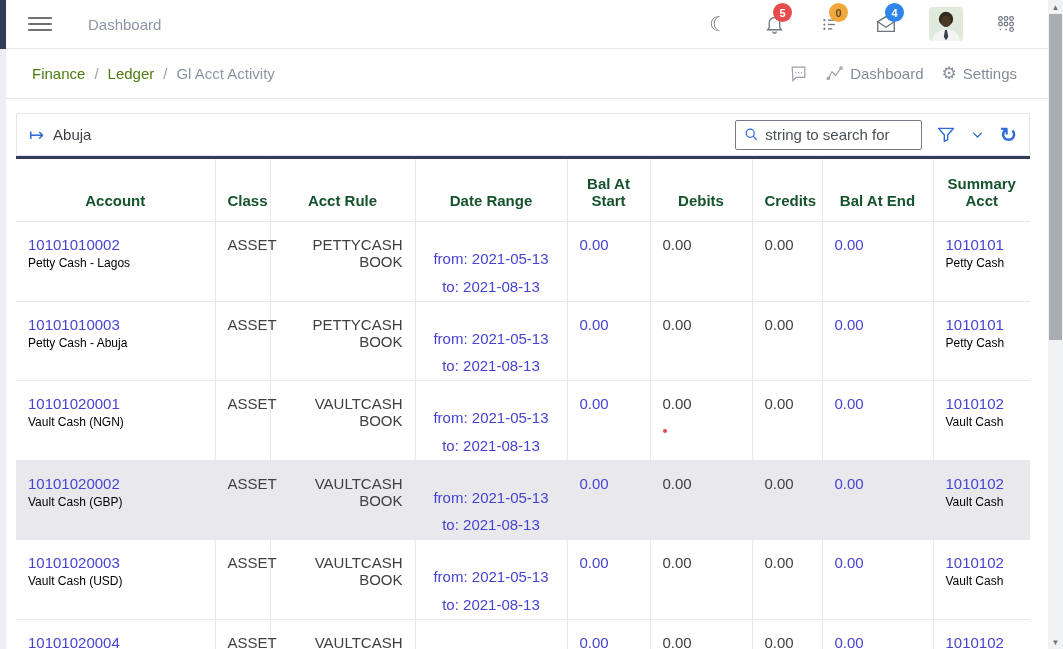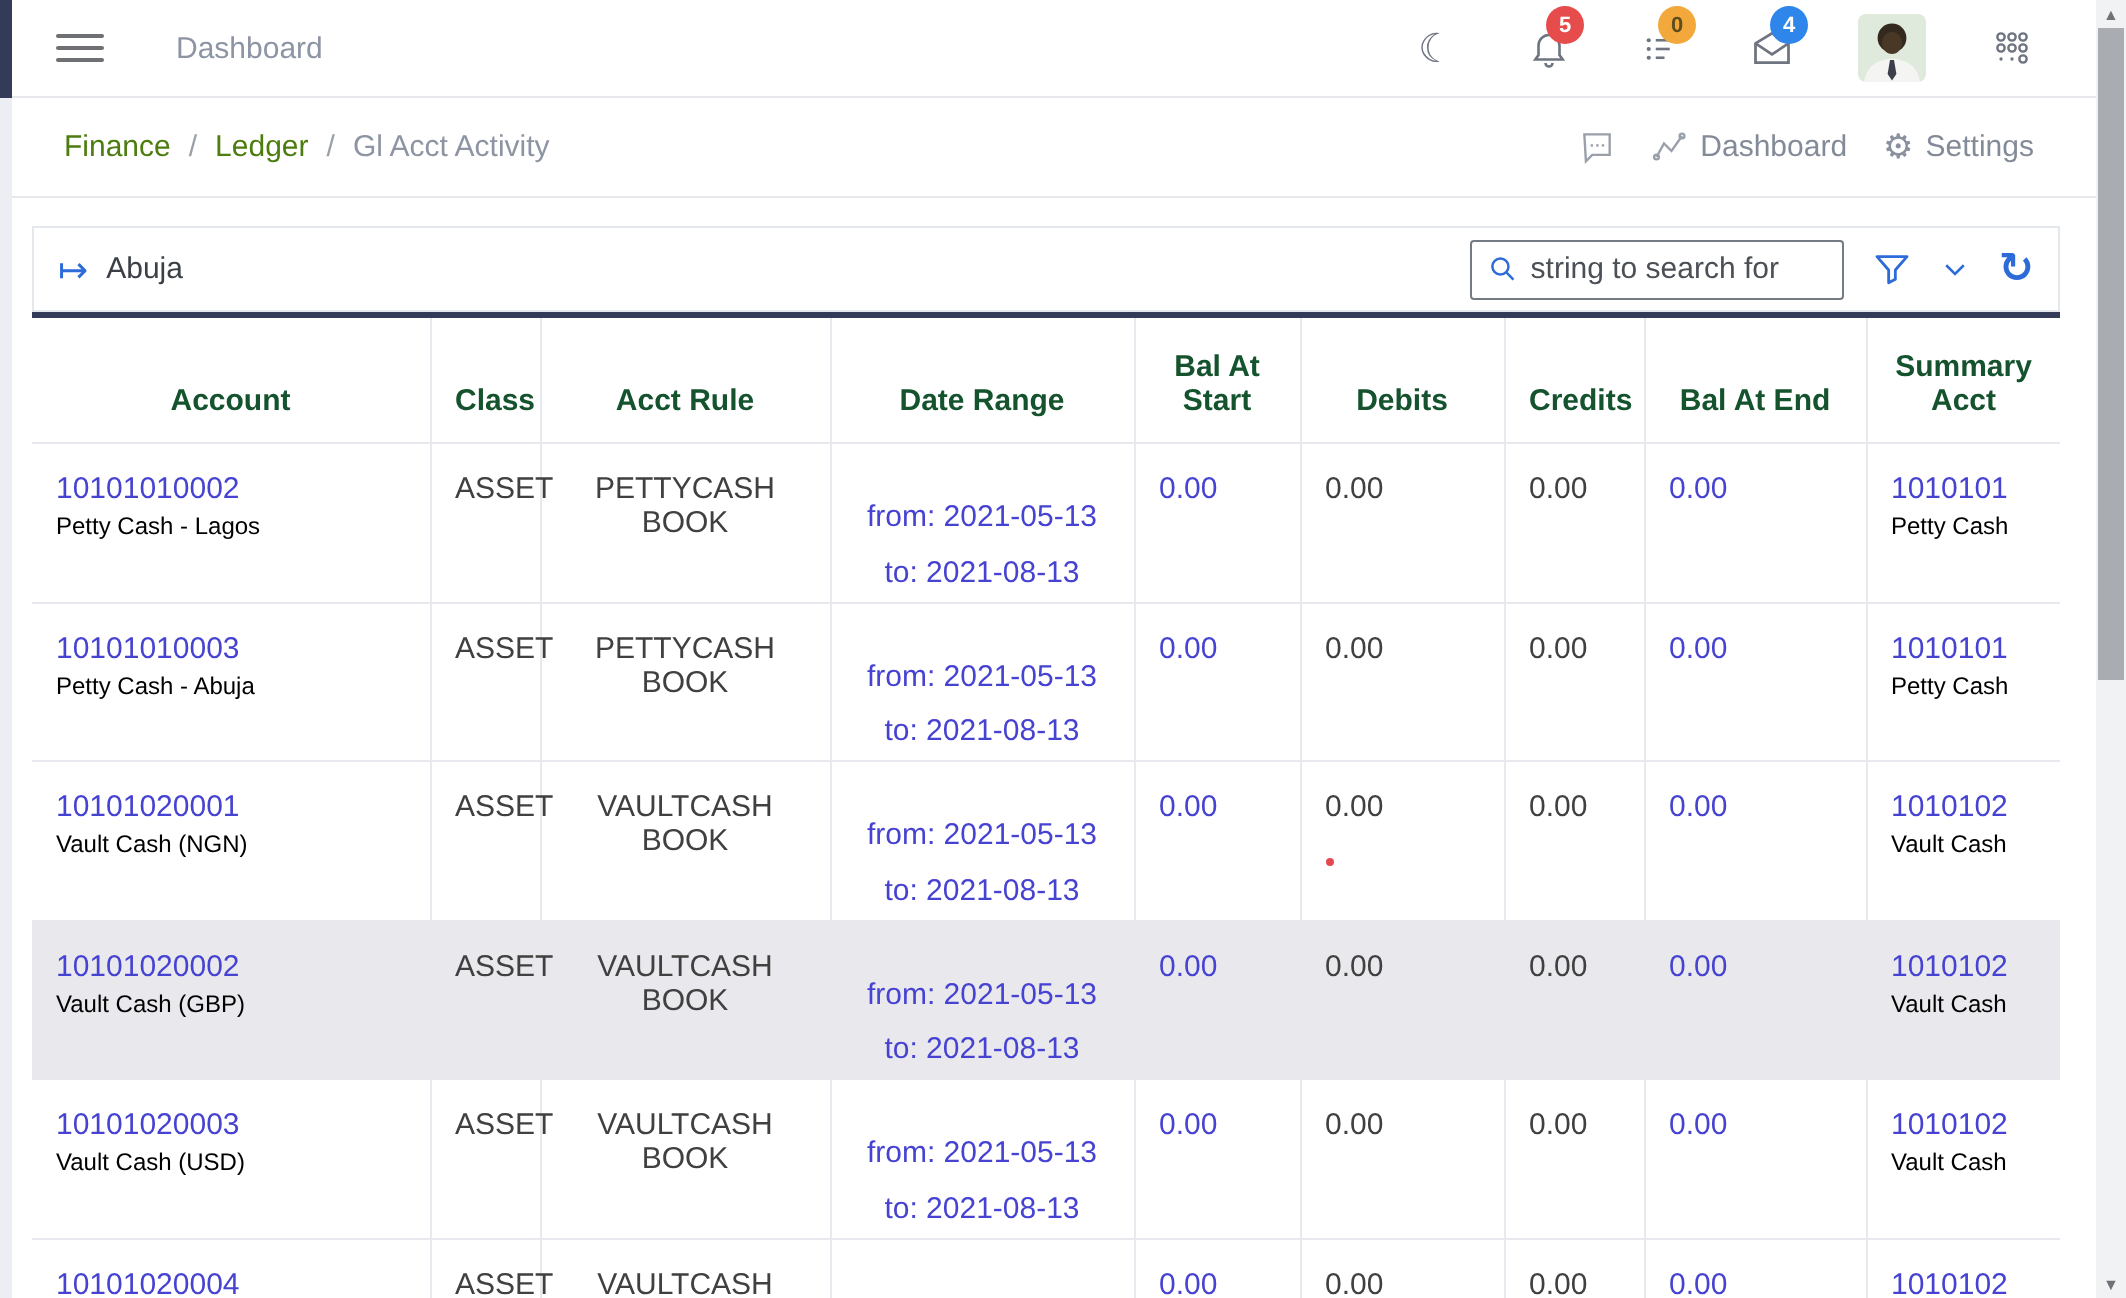--- a/index.html
+++ b/index.html
@@ -47,21 +47,21 @@
 
   
   table { width:1014px; border-collapse:collapse; table-layout:fixed; border-top:3px solid #343b59; background:#fff;}
   th { height:64px; vertical-align:bottom; padding:0 12px 12px 12px; font-size:15px; font-weight:bold; color:#14532d;
        border-bottom:1px solid #e8e9ef; border-right:1px solid #e8e9ef; }
   th:last-child { border-right:none; }
   td { height:73px; vertical-align:top; padding:14px 12px 0 12px; border-bottom:1px solid #e8e9ef; border-right:1px solid #e8e9ef; font-size:15px; color:#404040;}
   td:last-child { border-right:none; }
   tr.highlight td { background:#e9e9ed; }
   .th-left { text-align:center;margin-left:20px; } .th-center { text-align:center; }
-  .td-center { text-align:center; } .td-right { text-align:left;margin-left:44px; }
+  .td-center { text-align:right; } .td-right { text-align:left;margin-left:44px; }
   .acct-num { color:#4743d2; cursor:pointer; }
   .acct-name { color:#000000; font-size:12px; margin-top:3px; }
   .date-cell { text-align:center; color:#4743d2; padding-top:23px; line-height:1.85; cursor:pointer;}
   .num-link { color:#4743d2; cursor:pointer; }
   .red-dot { display:inline-block; width:4px; height:4px; border-radius:50%; background:#e5484d; margin-top:17px; margin-right:26px; }
 
   
   .scrollbar { position:fixed; top:0; right:0; width:15px; height:649px; background:#f1f2f4; z-index:20; }
   .sb-arrow { position:absolute; left:0; width:15px; height:14px; display:flex; align-items:center; justify-content:center;
     font-size:8px; color:#6f7276; cursor:pointer; }

